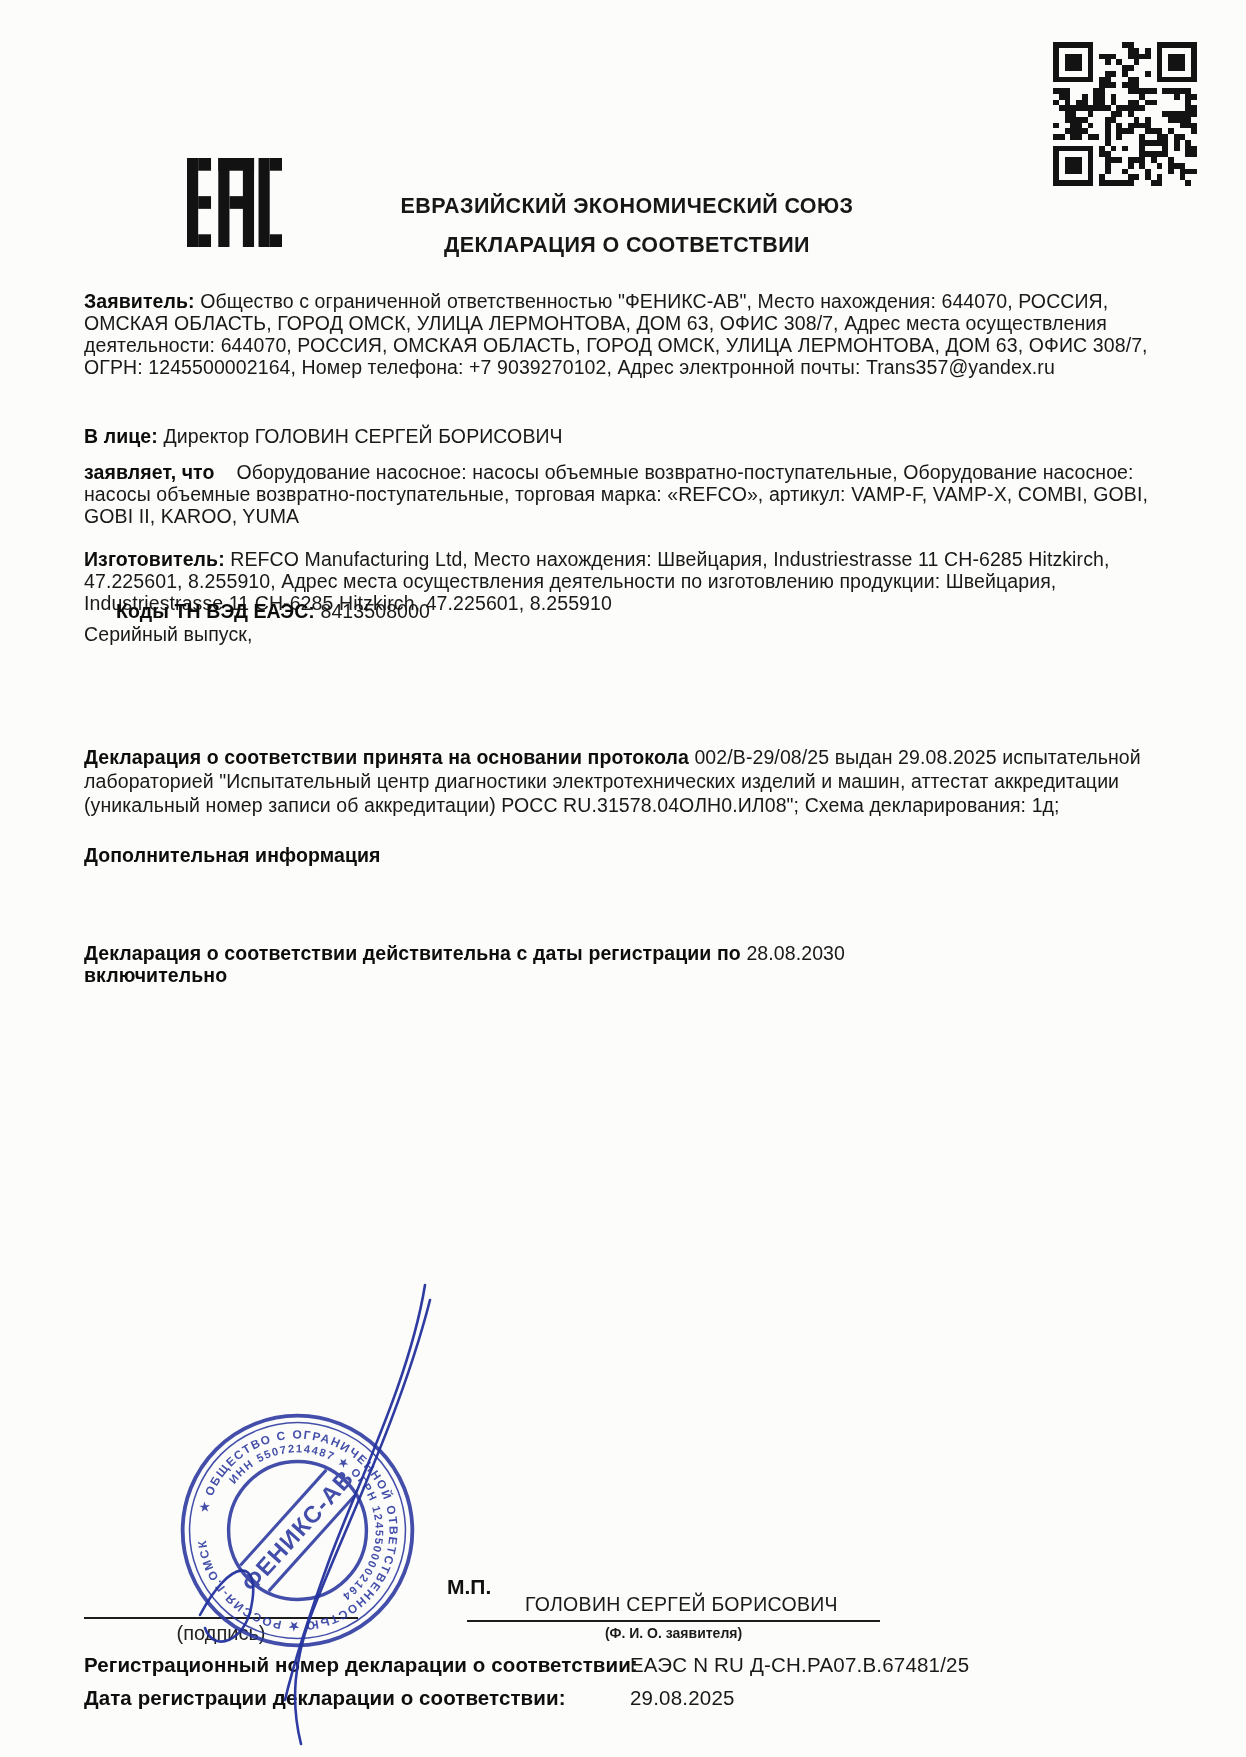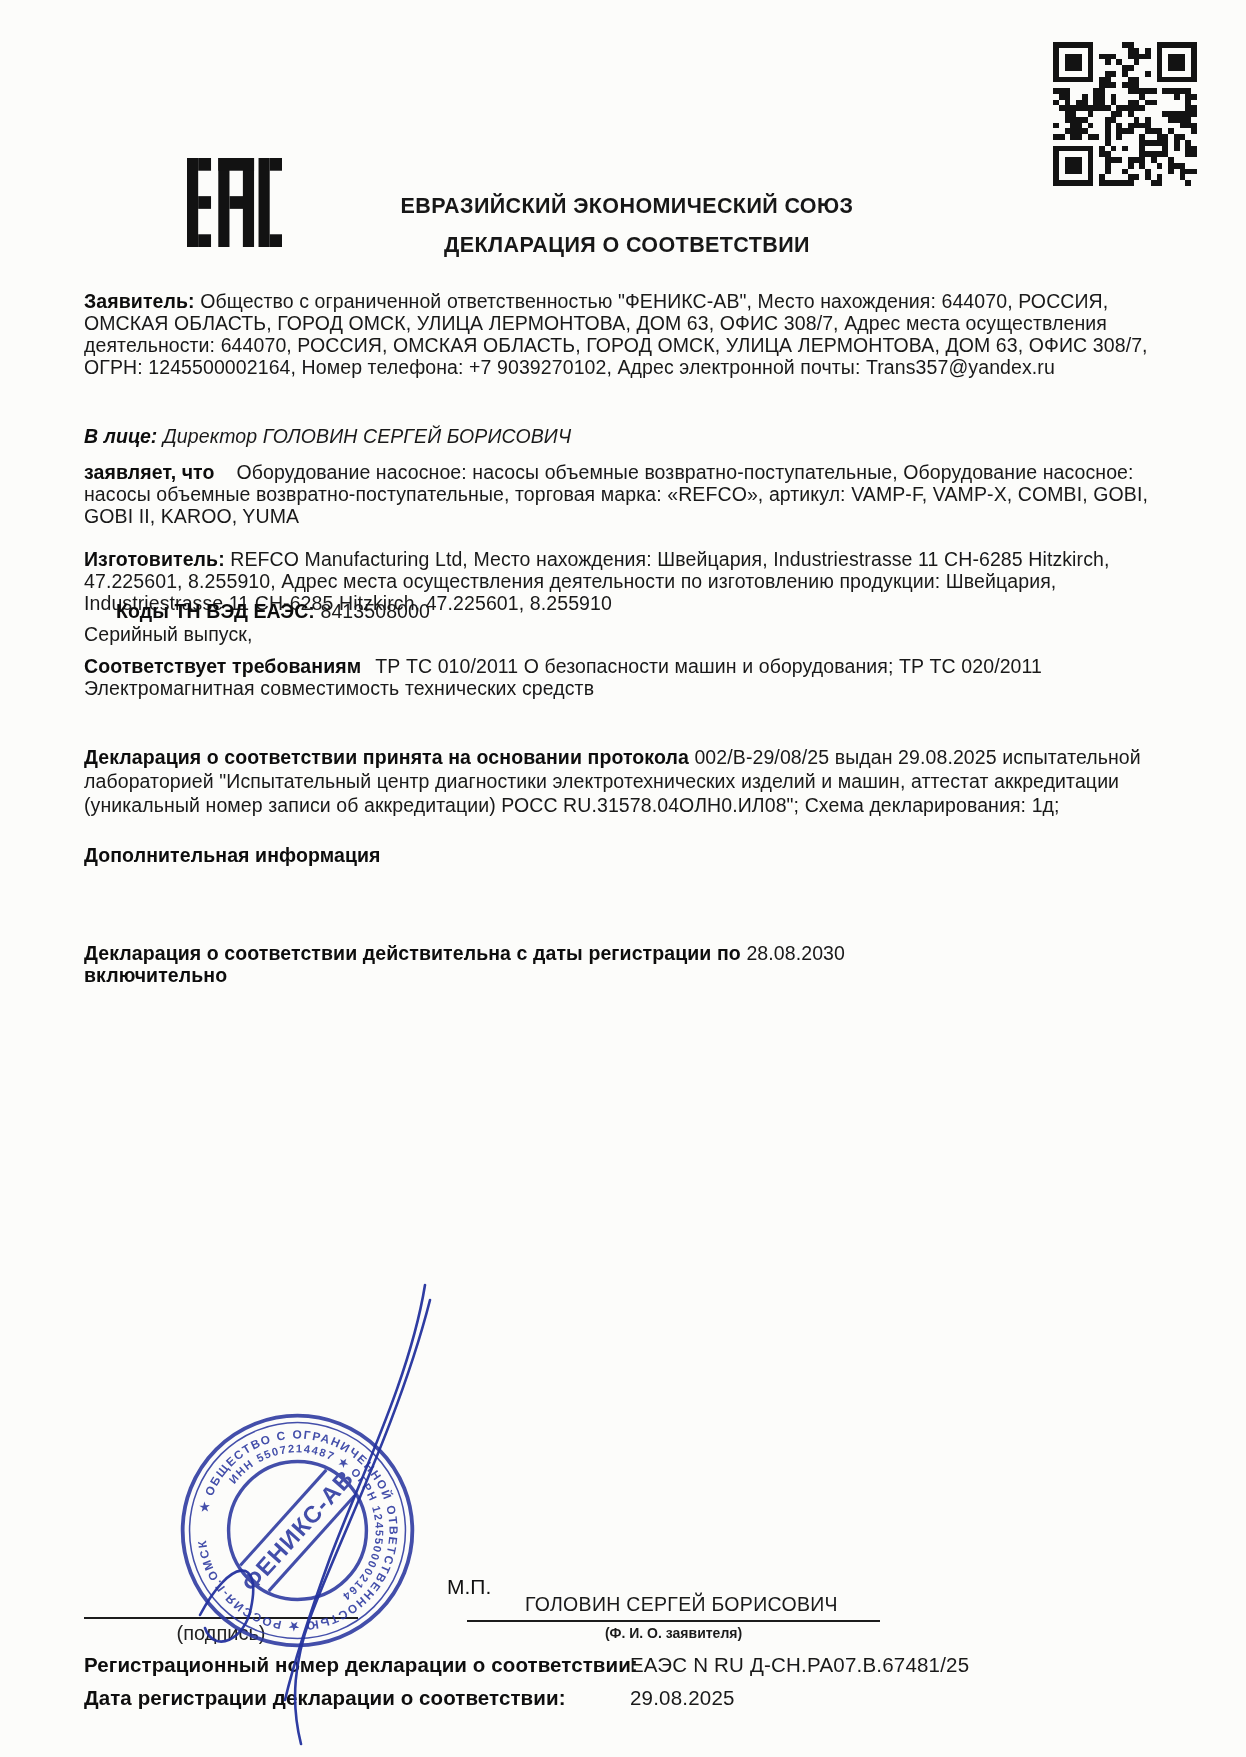--- a/index.html
+++ b/index.html
@@ -20,21 +20,21 @@
   p.body{
     position:absolute;left:84px;width:1086px;margin:0;
     font-size:19.5px;line-height:22px;letter-spacing:.1px;color:#191919;
   }
   p.body b{color:#0d0d0d;}
   .gap-lg{display:inline-block;width:22px;}
   .gap-md{display:inline-block;width:14px;}
   .sigline{border-top:2.2px solid #1c1c1c;height:0;}
   .caption{font-size:20px;color:#222;text-align:center;}
   .caption-small{font-size:14px;font-weight:bold;color:#1b1b1b;text-align:center;}
-  .mp{font-size:21px;font-weight:normal;color:#111;}
+  .mp{font-size:21px;font-weight:bold;color:#111;}
   .signer-name{font-size:19.5px;color:#1a1a1a;letter-spacing:.3px;margin-left:48px;}
   .reg-label{font-size:20.5px;font-weight:bold;color:#0e0e0e;letter-spacing:.1px;}
   .reg-value{font-size:20.5px;color:#191919;letter-spacing:.2px;}
   svg text{font-family:"Liberation Sans", sans-serif;}
 </style>
 </head>
 <body>
 
 <div class="page">
 
@@ -272,31 +272,30 @@
         <path fill-rule="evenodd" d="M0,18h7v7h-7zM1,19v5h5v-5z"></path>
         <rect x="2" y="20" width="3" height="3"></rect>
       </svg>
   </div>
 
   <div class="abs titles title2">ДЕКЛАРАЦИЯ О СООТВЕТСТВИИ</div>
   <div class="abs titles title1">ЕВРАЗИЙСКИЙ ЭКОНОМИЧЕСКИЙ СОЮЗ</div>
 
   <p class="body" style="top:290px;"><b>Заявитель:</b> <span>Общество с ограниченной ответственностью "ФЕНИКС-АВ", Место нахождения: 644070, РОССИЯ, ОМСКАЯ ОБЛАСТЬ, ГОРОД ОМСК, УЛИЦА ЛЕРМОНТОВА, ДОМ 63, ОФИС 308/7, Адрес места осуществления деятельности: 644070, РОССИЯ, ОМСКАЯ ОБЛАСТЬ, ГОРОД ОМСК, УЛИЦА ЛЕРМОНТОВА, ДОМ 63, ОФИС 308/7, ОГРН: 1245500002164, Номер телефона: +7 9039270102, Адрес электронной почты: Trans357@yandex.ru</span></p>
 
-  <p class="body" style="top:425px;font-style:italic;"><b>В лице:</b> <span>Директор ГОЛОВИН СЕРГЕЙ БОРИСОВИЧ</span></p>
+  <p class="body" style="top:425px;"><b>В лице:</b> <span>Директор ГОЛОВИН СЕРГЕЙ БОРИСОВИЧ</span></p>
 
   <p class="body" style="top:461px;"><b>заявляет, что</b><span class="gap-lg"></span><span>Оборудование насосное: насосы объемные возвратно-поступательные, Оборудование насосное: насосы объемные возвратно-поступательные, торговая марка: «REFCO», артикул: VAMP-F, VAMP-X, COMBI, GOBI, GOBI II, KAROO, YUMA</span></p>
 
   <p class="body" style="top:548px;"><b>Изготовитель:</b> <span>REFCO Manufacturing Ltd, Место нахождения: Швейцария, Industriestrasse 11 CH-6285 Hitzkirch, 47.225601, 8.255910, Адрес места осуществления деятельности по изготовлению продукции: Швейцария, Industriestrasse 11 CH-6285 Hitzkirch, 47.225601, 8.255910</span></p>
 
   <p class="body" style="top:600px;margin-left:32px;"><b>Коды ТН ВЭД ЕАЭС:</b> <span>8413508000</span></p>
 
   <p class="body" style="top:623px;">Серийный выпуск,</p>
 
-  <p class="body" style="top:655px;"><b>Соответствует требованиям</b><span class="gap-md"></span><span>ТР ТС 010/2011 О безопасности машин и оборудования; ТР ТС 020/2011 Электромагнитная совместимость технических средств</span></p>
 
   <p class="body" style="top:745px;line-height:24px;"><b>Декларация о соответствии принята на основании протокола</b> <span>002/В-29/08/25 выдан 29.08.2025 испытательной лабораторией "Испытательный центр диагностики электротехнических изделий и машин, аттестат аккредитации (уникальный номер записи об аккредитации) РОСС RU.31578.04ОЛН0.ИЛ08"; Схема декларирования: 1д;</span></p>
 
   <p class="body" style="top:844px;"><b>Дополнительная информация</b></p>
 
   <p class="body" style="top:942px;"><b>Декларация о соответствии действительна с даты регистрации по</b> <span>28.08.2030</span><br><b>включительно</b></p>
 
   <div class="abs sigline" style="left:84px;top:1617px;width:274px;"></div>
   <div class="abs caption" style="left:84px;top:1622px;width:274px;">(подпись)</div>
 

